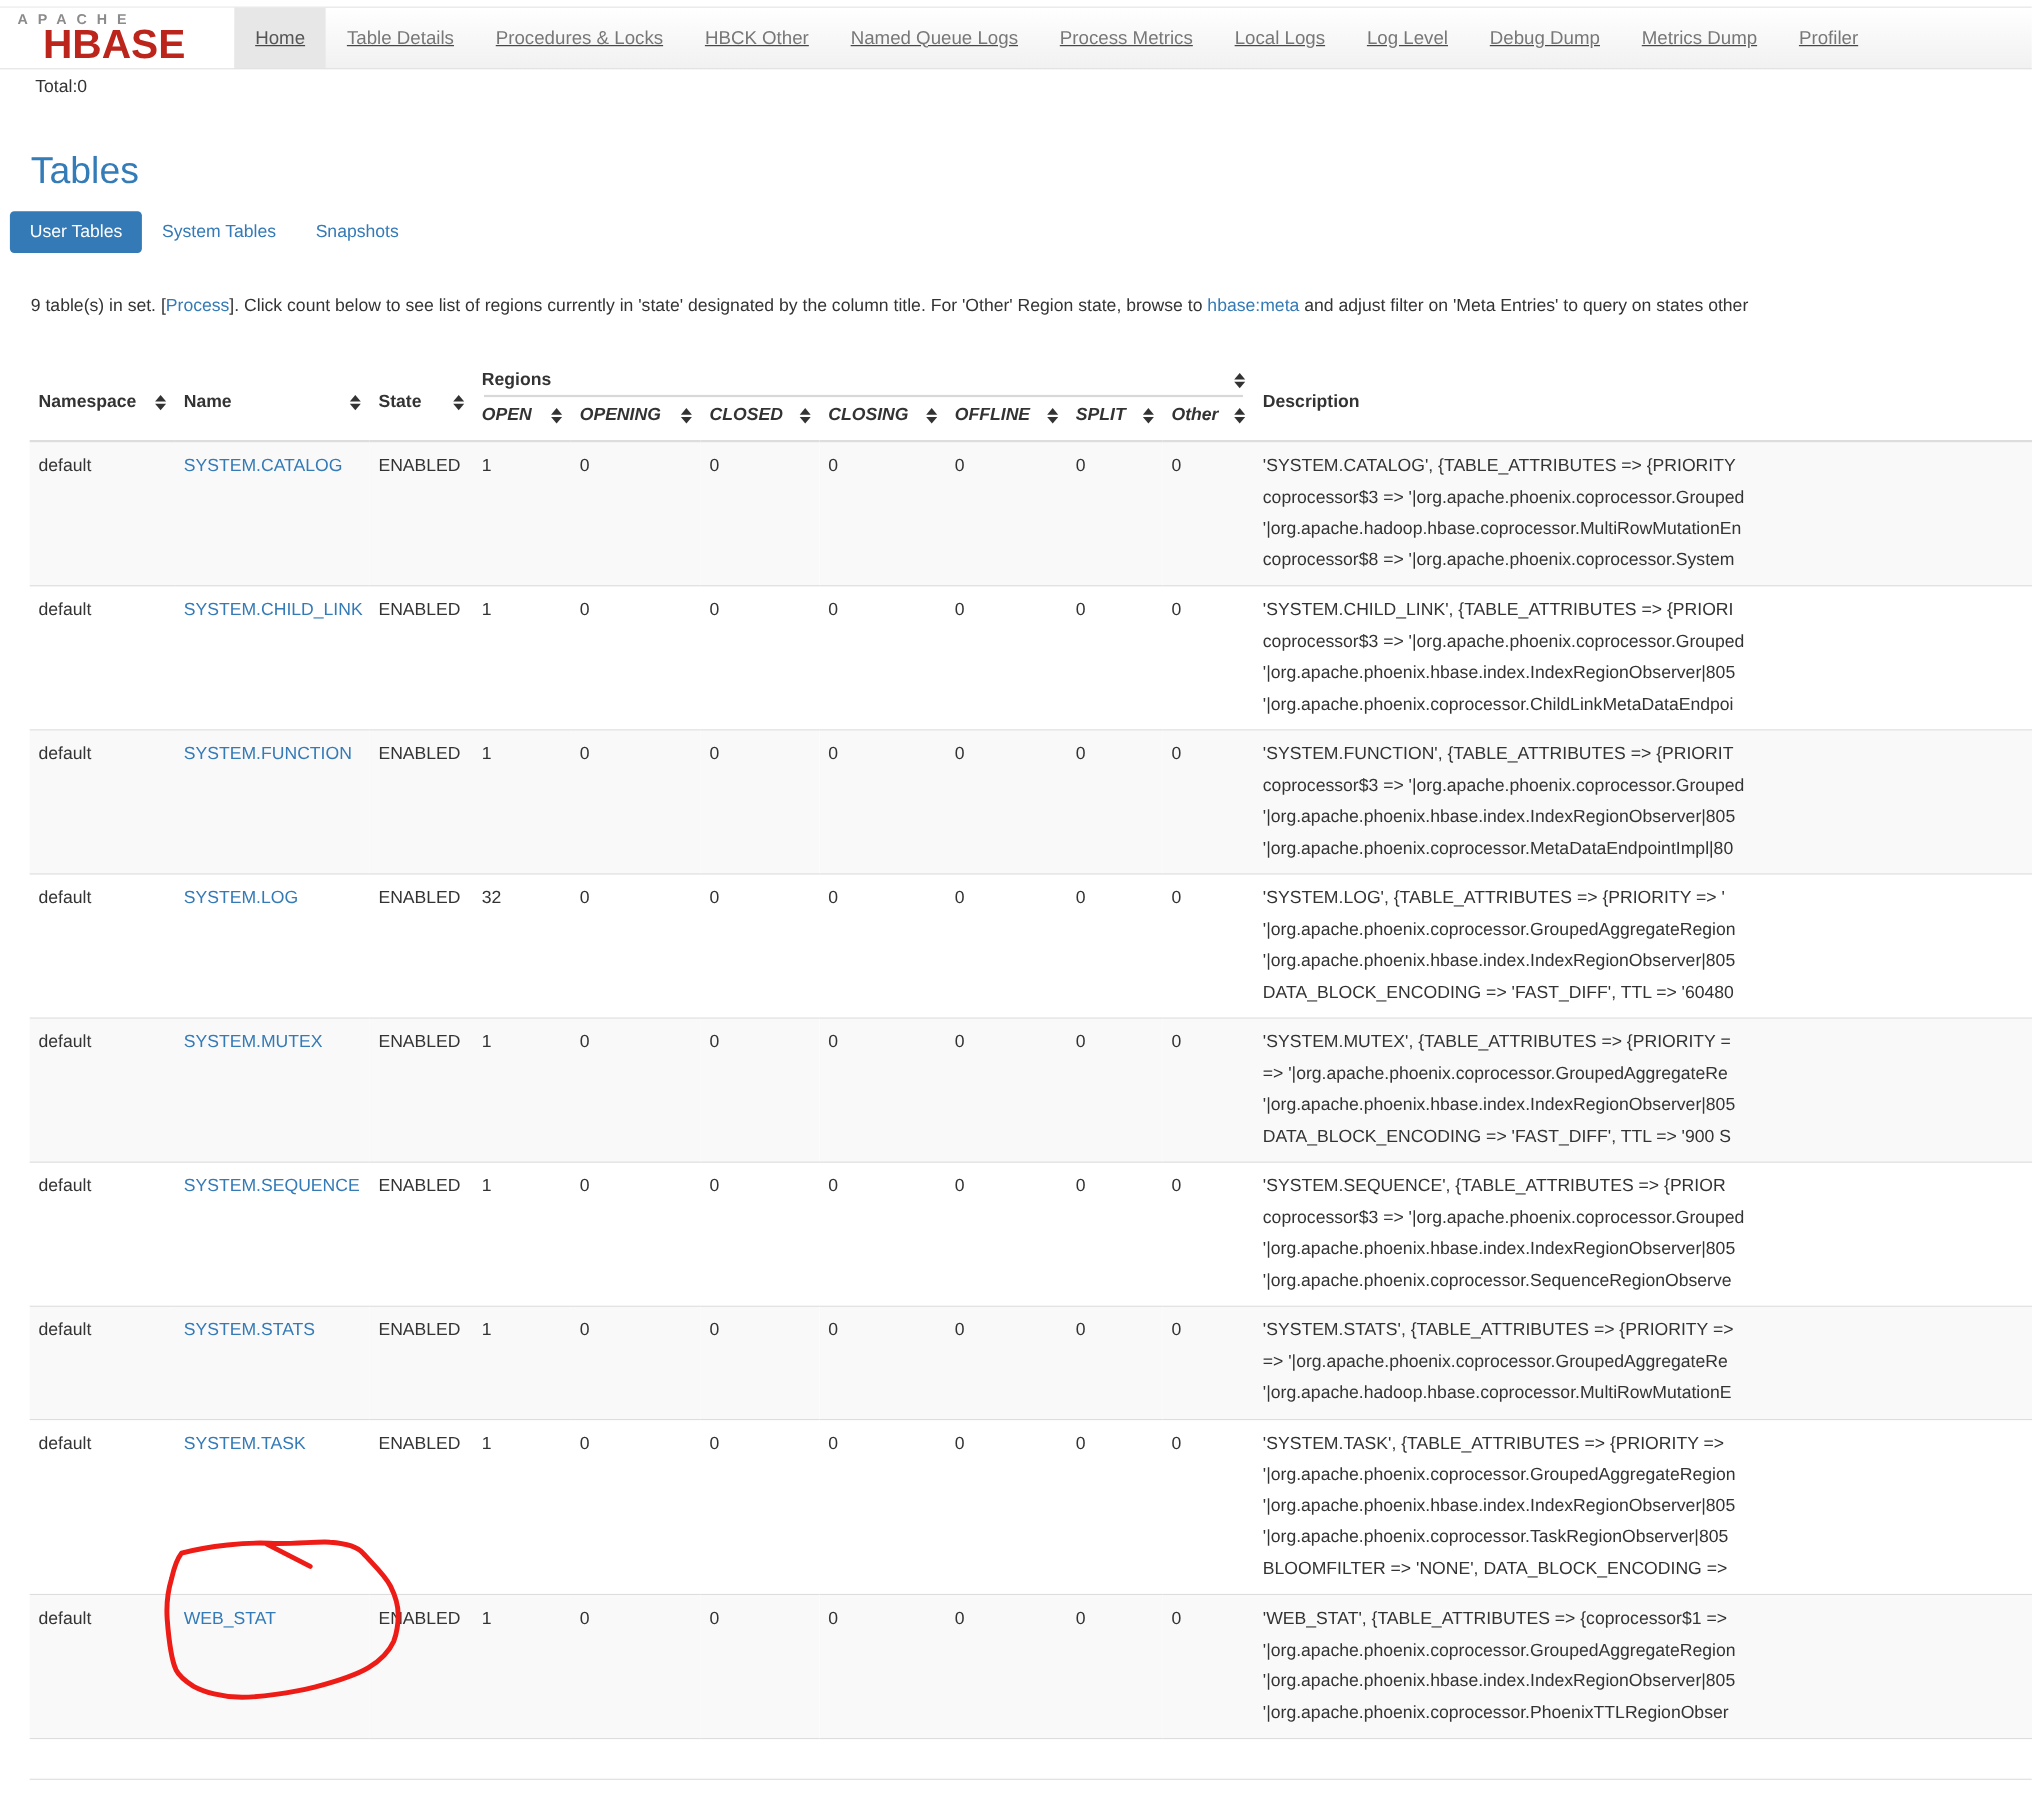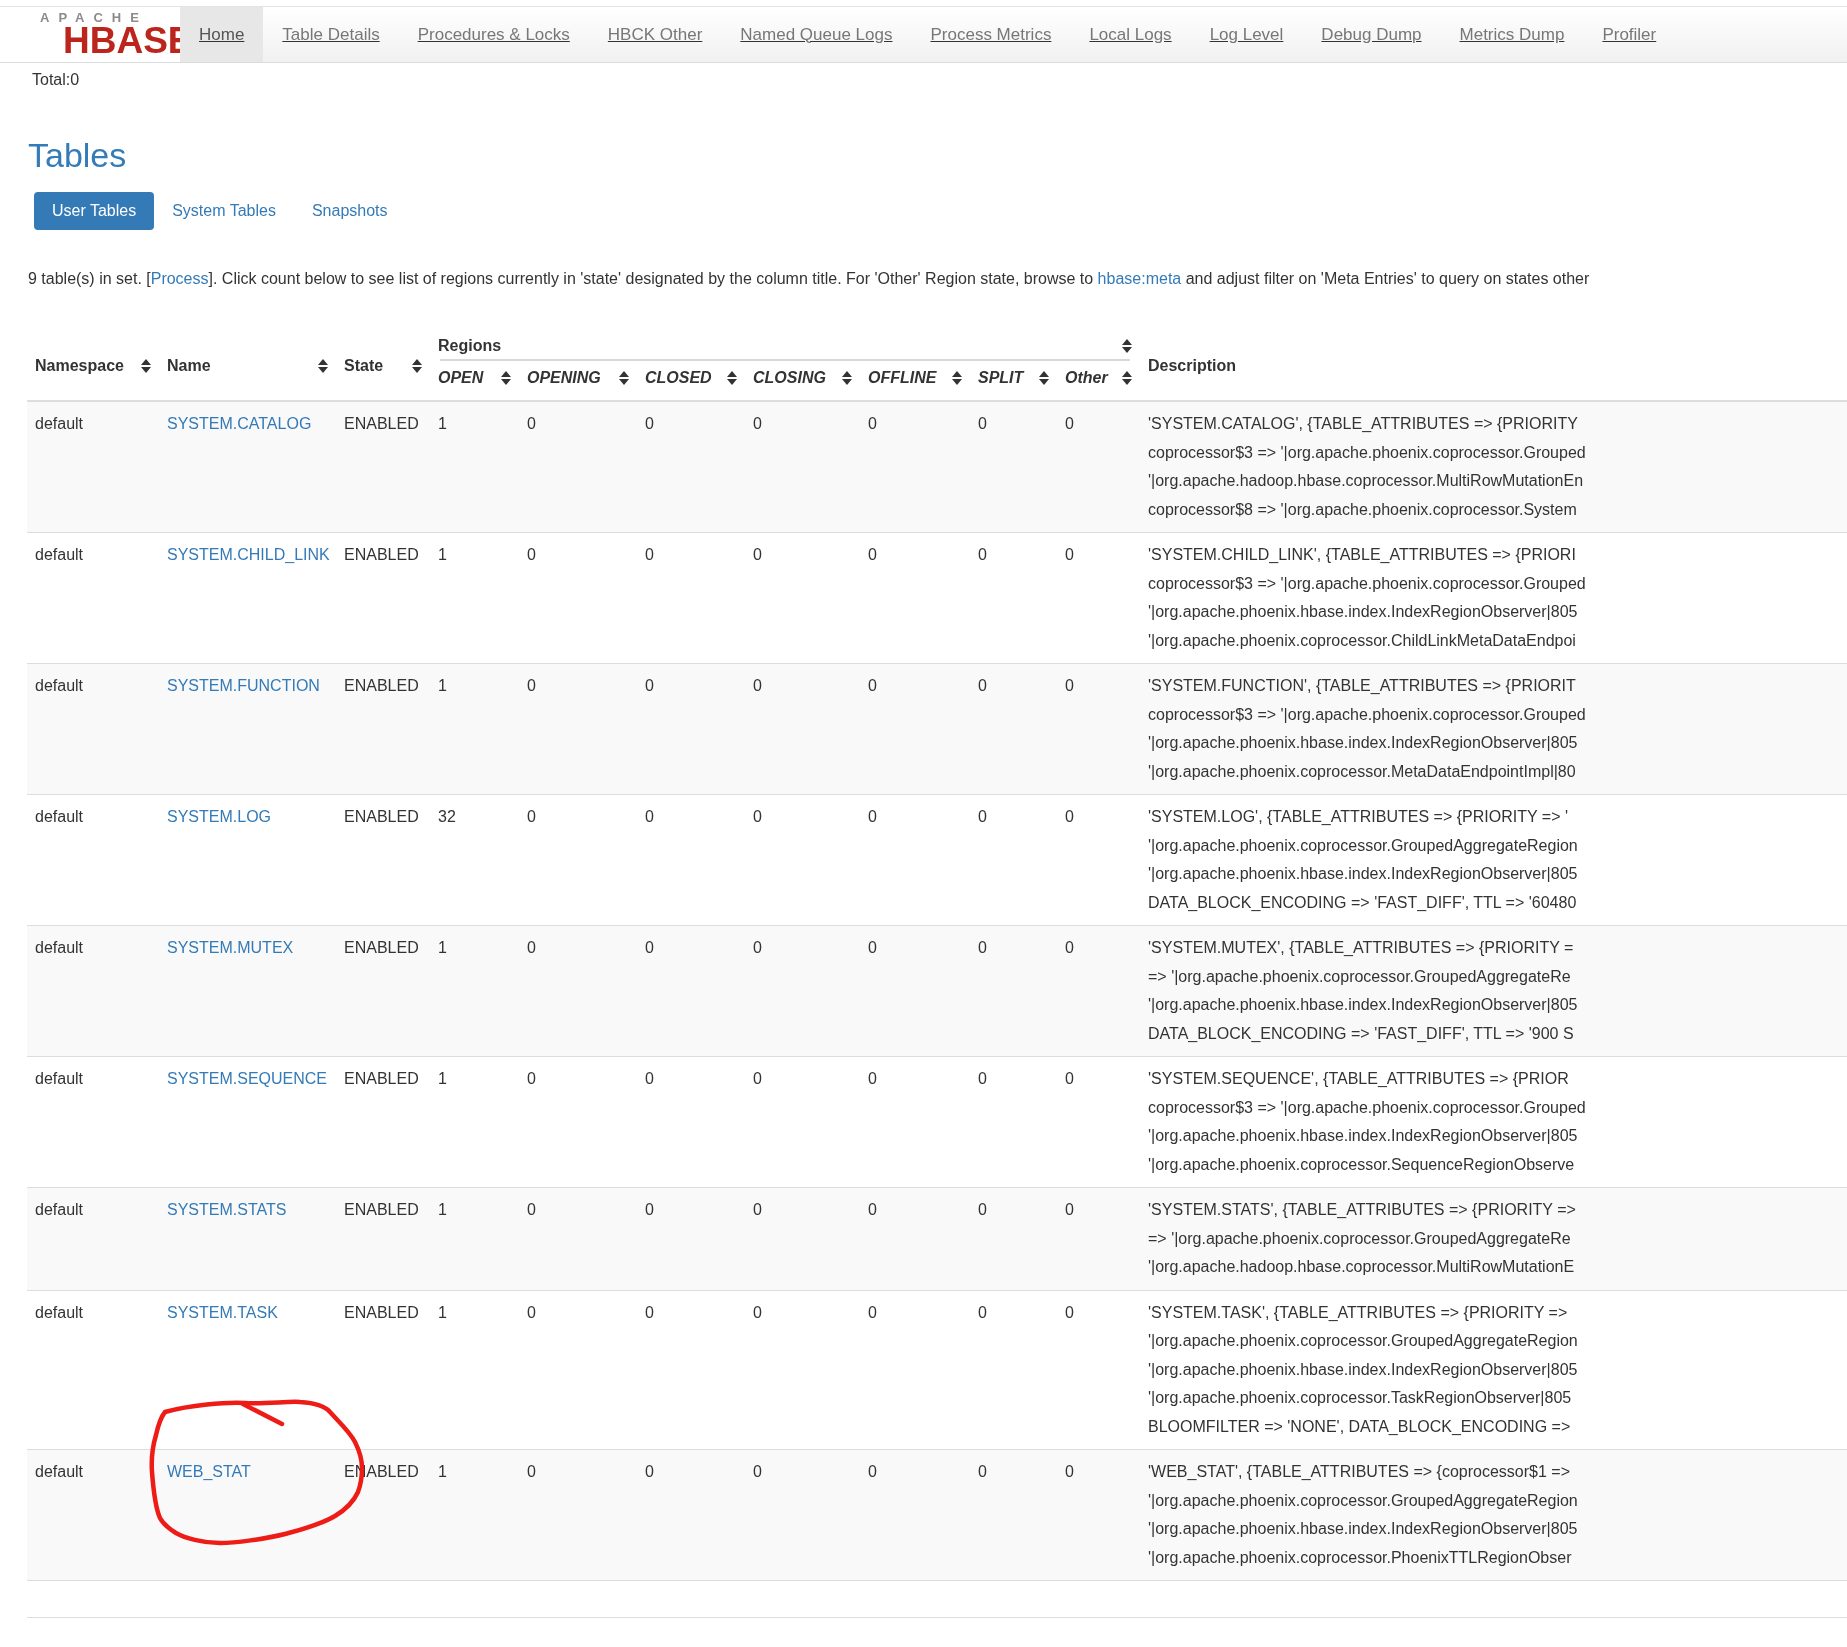--- a/index.html
+++ b/index.html
@@ -3,35 +3,35 @@
 <meta charset="utf-8">
 <style>
   * { margin:0; padding:0; box-sizing:border-box; }
   html,body { width:1847px; height:1647px; overflow:hidden; background:#fff;
     font-family:"Liberation Sans", sans-serif; color:#333; font-size:15px; }
 
   
   .navbar { position:absolute; top:6px; left:0; width:1847px; height:57px;
     background:linear-gradient(#ffffff,#f1f1f1); border-top:1px solid #e3e3e3;
     border-bottom:1px solid #dcdcdc; display:flex; align-items:stretch; }
-  .brand { width:180px; background:#fff; display:flex; flex-direction:column;
-    justify-content:center; padding-left:40px; }
+  .brand { width:213px; background:#fff; display:flex; flex-direction:column;
+    justify-content:center; padding-left:16px; }
   .brand-top { color:#8b8b8b; font-weight:bold; font-size:13px; letter-spacing:9px; line-height:12px; }
   .brand-bottom { color:#bc251c; font-weight:bold; font-size:37px; line-height:34px; letter-spacing:0px;margin-left:23px; }
   .nav-items { display:flex; align-items:stretch;text-decoration:underline; }
   .nav-item { display:flex; align-items:center; padding:0 19px; color:#777;
     font-size:17px; cursor:pointer; }
   .nav-item.active { background:#e7e7e7; color:#555; }
 
   .total-line { position:absolute; top:71px; left:32px; font-size:16px; }
 
   
   .page-title { position:absolute; top:136px; left:28px; font-size:34px;
     font-weight:400; color:#347cb8; }
-  .tabs { position:absolute; top:192px; left:34px; display:flex; }
+  .tabs { position:absolute; top:192px; left:9px; display:flex; }
   .tab { padding:10px 18px; color:#337ab7; font-size:16px; border-radius:4px; cursor:pointer; }
   .tab.active { background:#337ab7; color:#fff; }
   .intro { position:absolute; top:270px; left:28px; width:1900px;
     white-space:nowrap; font-size:16px; }
   .intro a { color:#337ab7; text-decoration:none; }
 
   
   .tbl-wrap { position:absolute; top:331px; left:27px; width:1900px; }
   table { border-collapse:collapse; table-layout:fixed; width:1900px; }
   th, td { text-align:left; vertical-align:top; padding:8px; font-size:16px; line-height:28.5px; }

